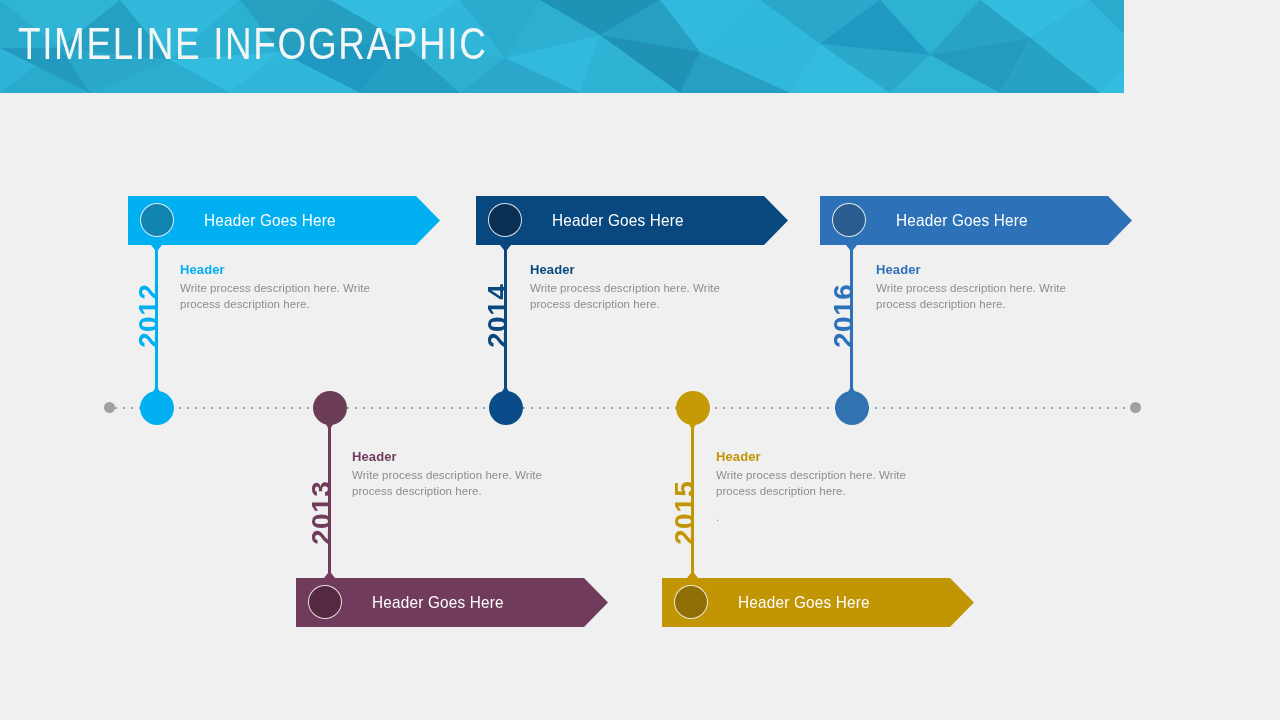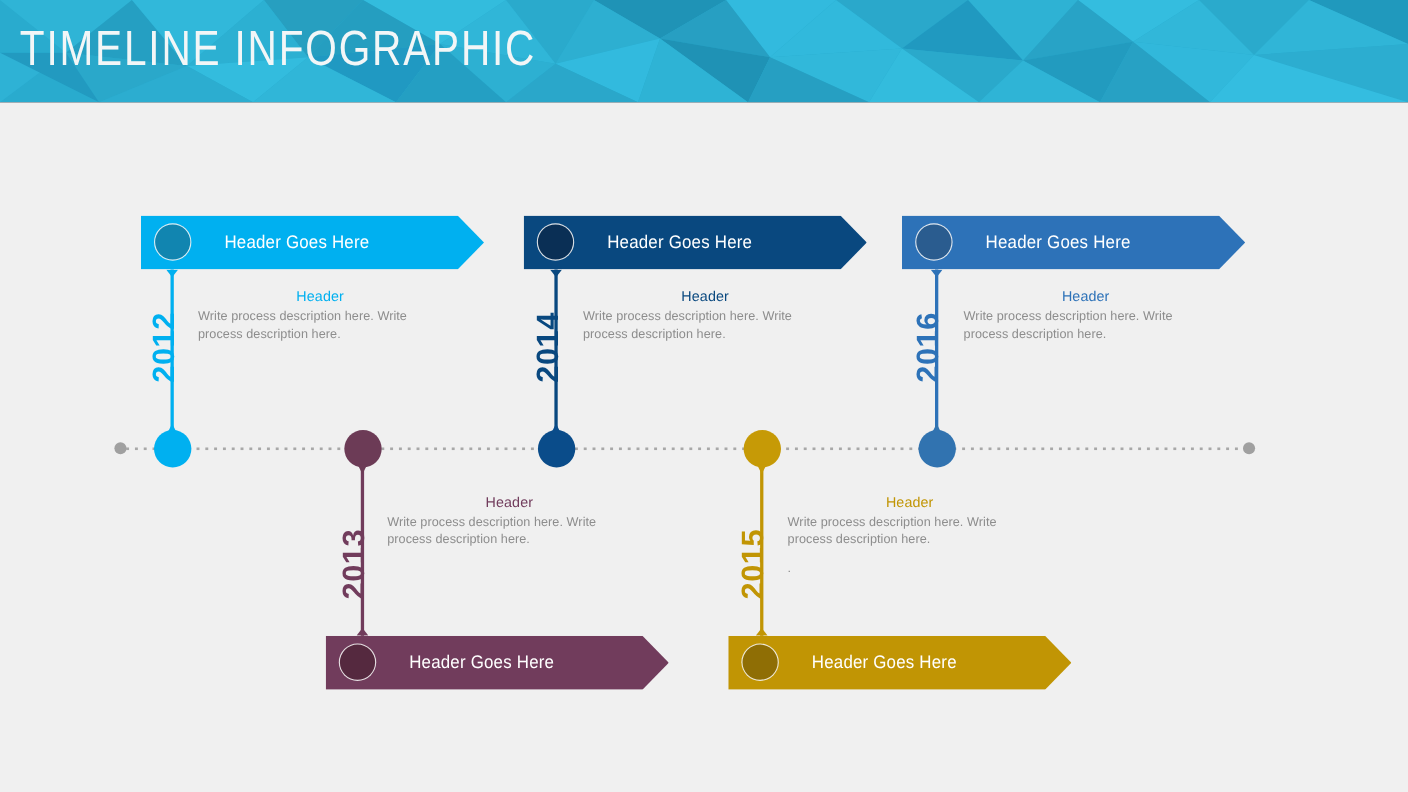--- a/index.html
+++ b/index.html
@@ -14,21 +14,21 @@
   body {
     background: #f0f0f0;
     font-family: "Liberation Sans", sans-serif;
     position: relative;
   }
 
   
   #header-band {
     position: absolute;
     left: 0; top: 0;
-    width: 1280px;
+    width: 1124px;
     height: 93px;
     background: #0f172a;
     overflow: hidden;
   }
   #header-poly {
     position: absolute;
     left: 0; top: 0;
     width: 1280px;
     height: 93px;
     display: block;
@@ -144,24 +144,23 @@
     transform: rotate(-90deg);
     transform-origin: left top;
     white-space: nowrap;
   }
 
   
   .textblock { position: absolute; width: 222px; }
   .tb-header {
     font-family: "Liberation Sans", sans-serif;
     font-size: 13px;
-    font-weight: normal;
+    font-weight: bold;
     margin-bottom: 3px;
     letter-spacing: 0.1px;
-    text-align: center;
   }
   .tb-desc {
     font-family: "Liberation Sans", sans-serif;
     font-size: 11.5px;
     line-height: 16px;
     color: #8d8d8d;
     letter-spacing: 0.05px;
   }
   .tb-extra {
     font-family: "Liberation Sans", sans-serif;

